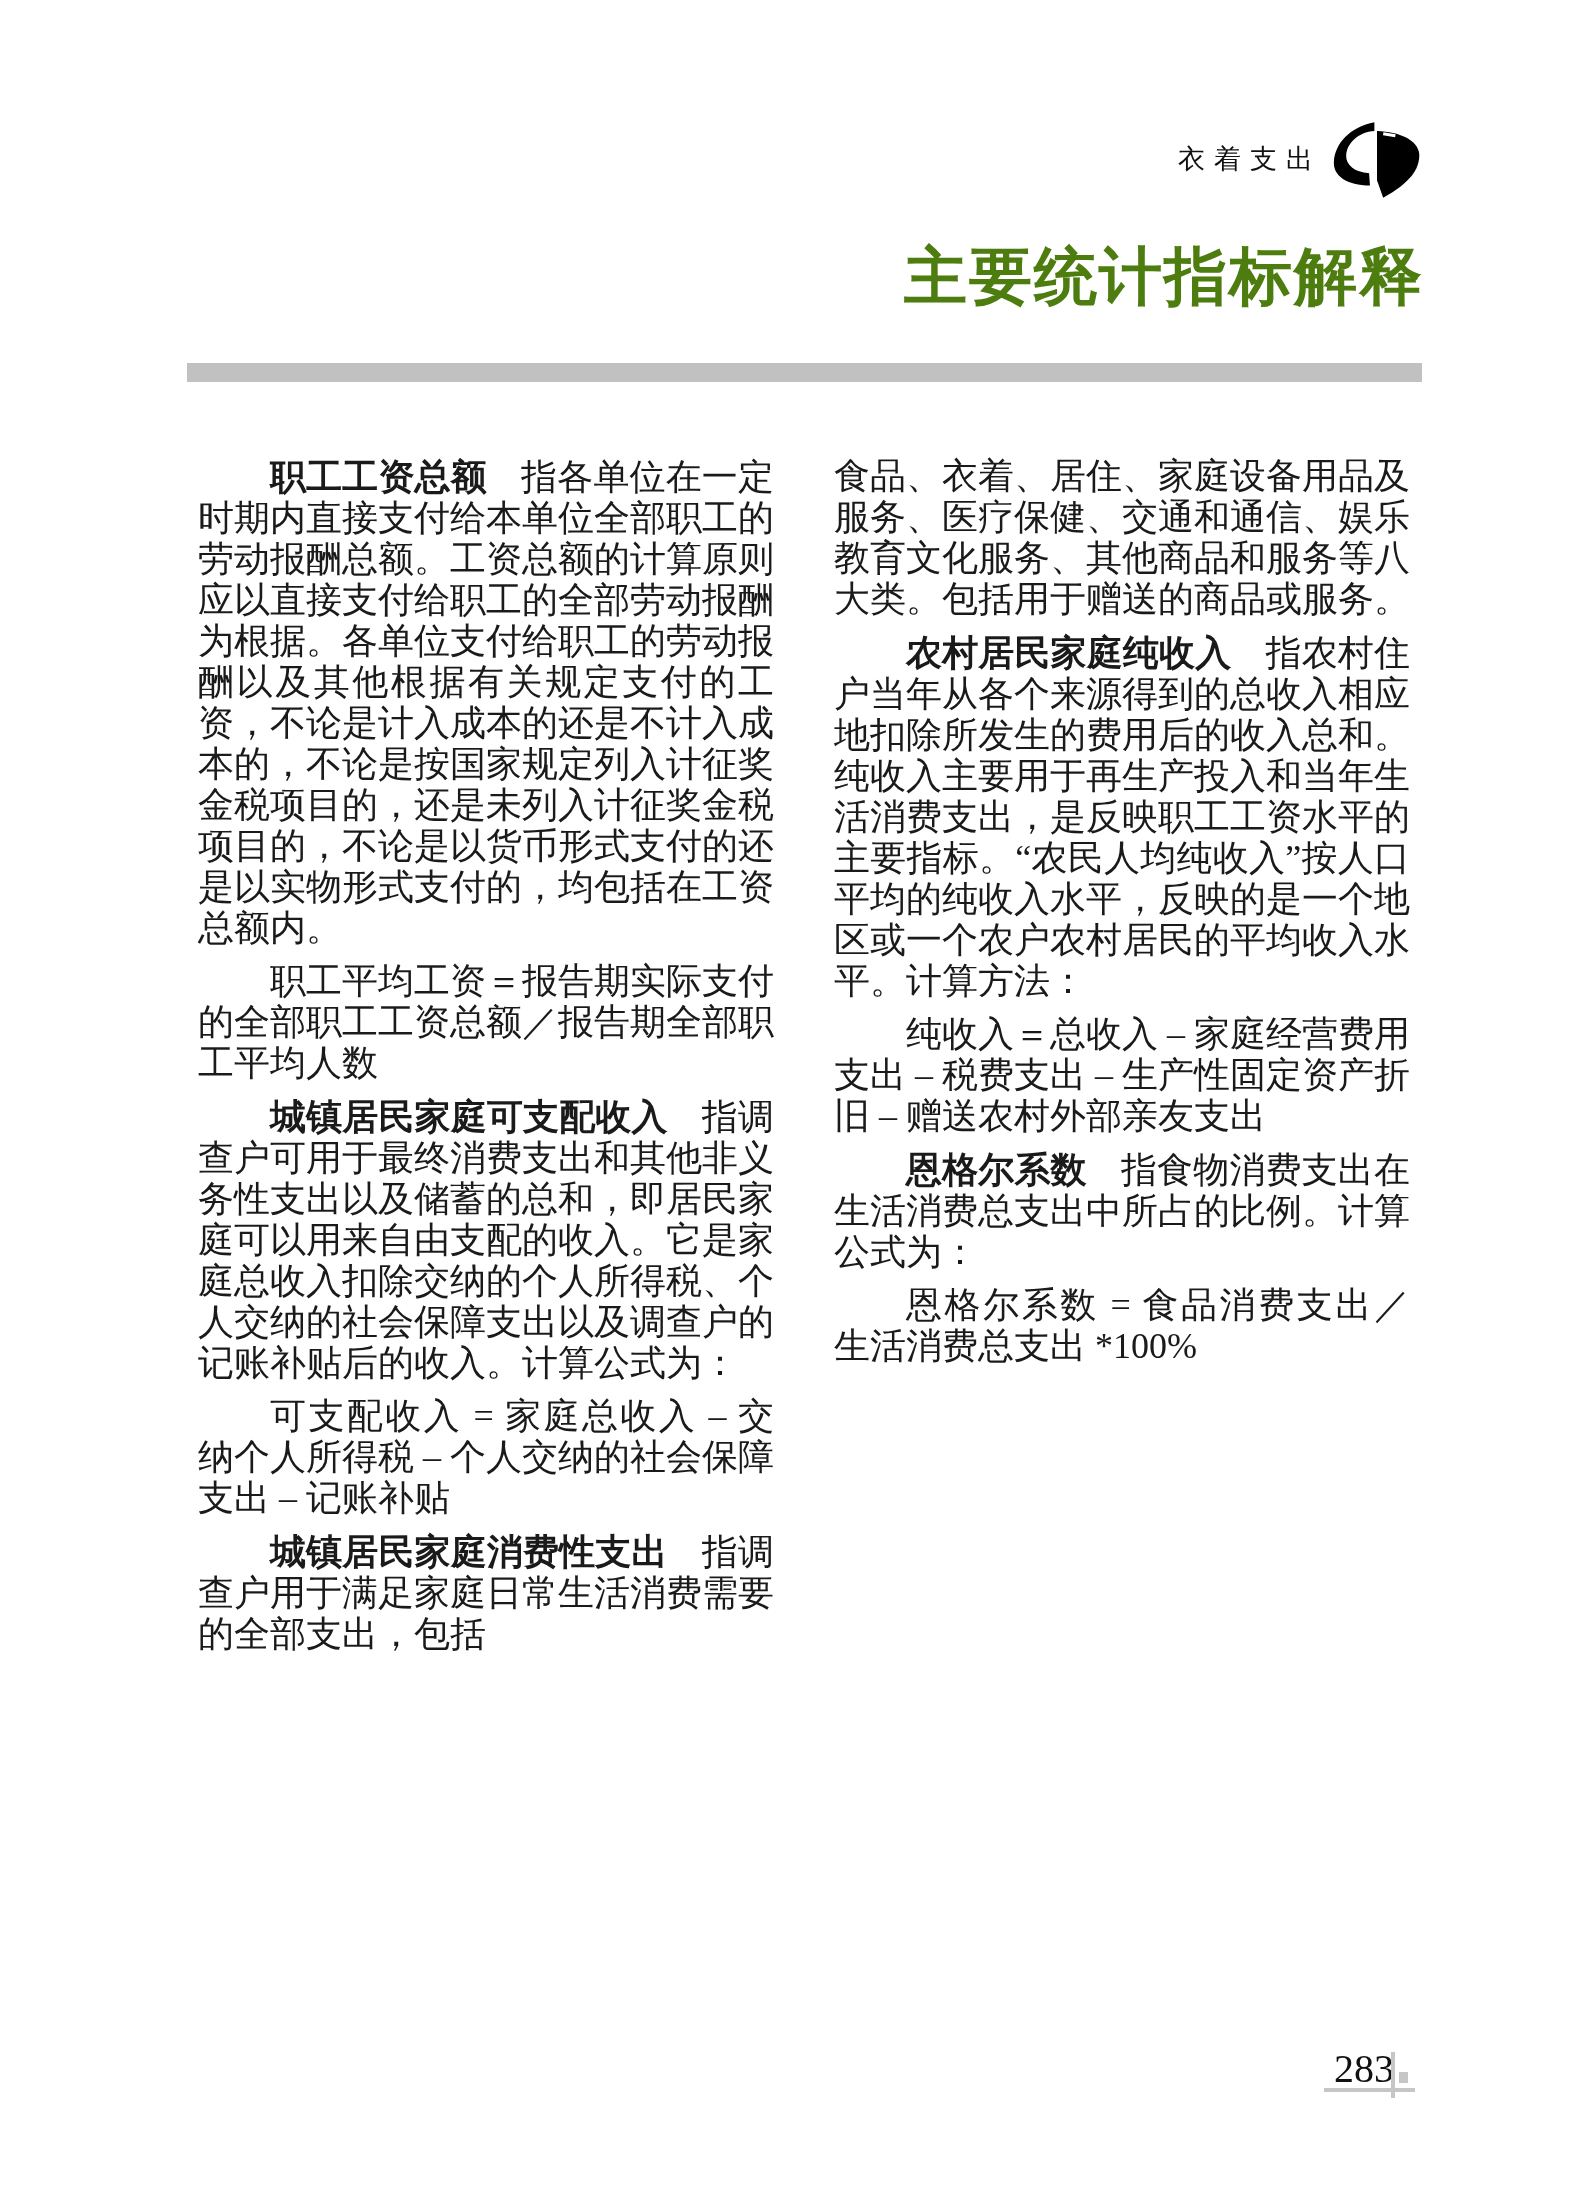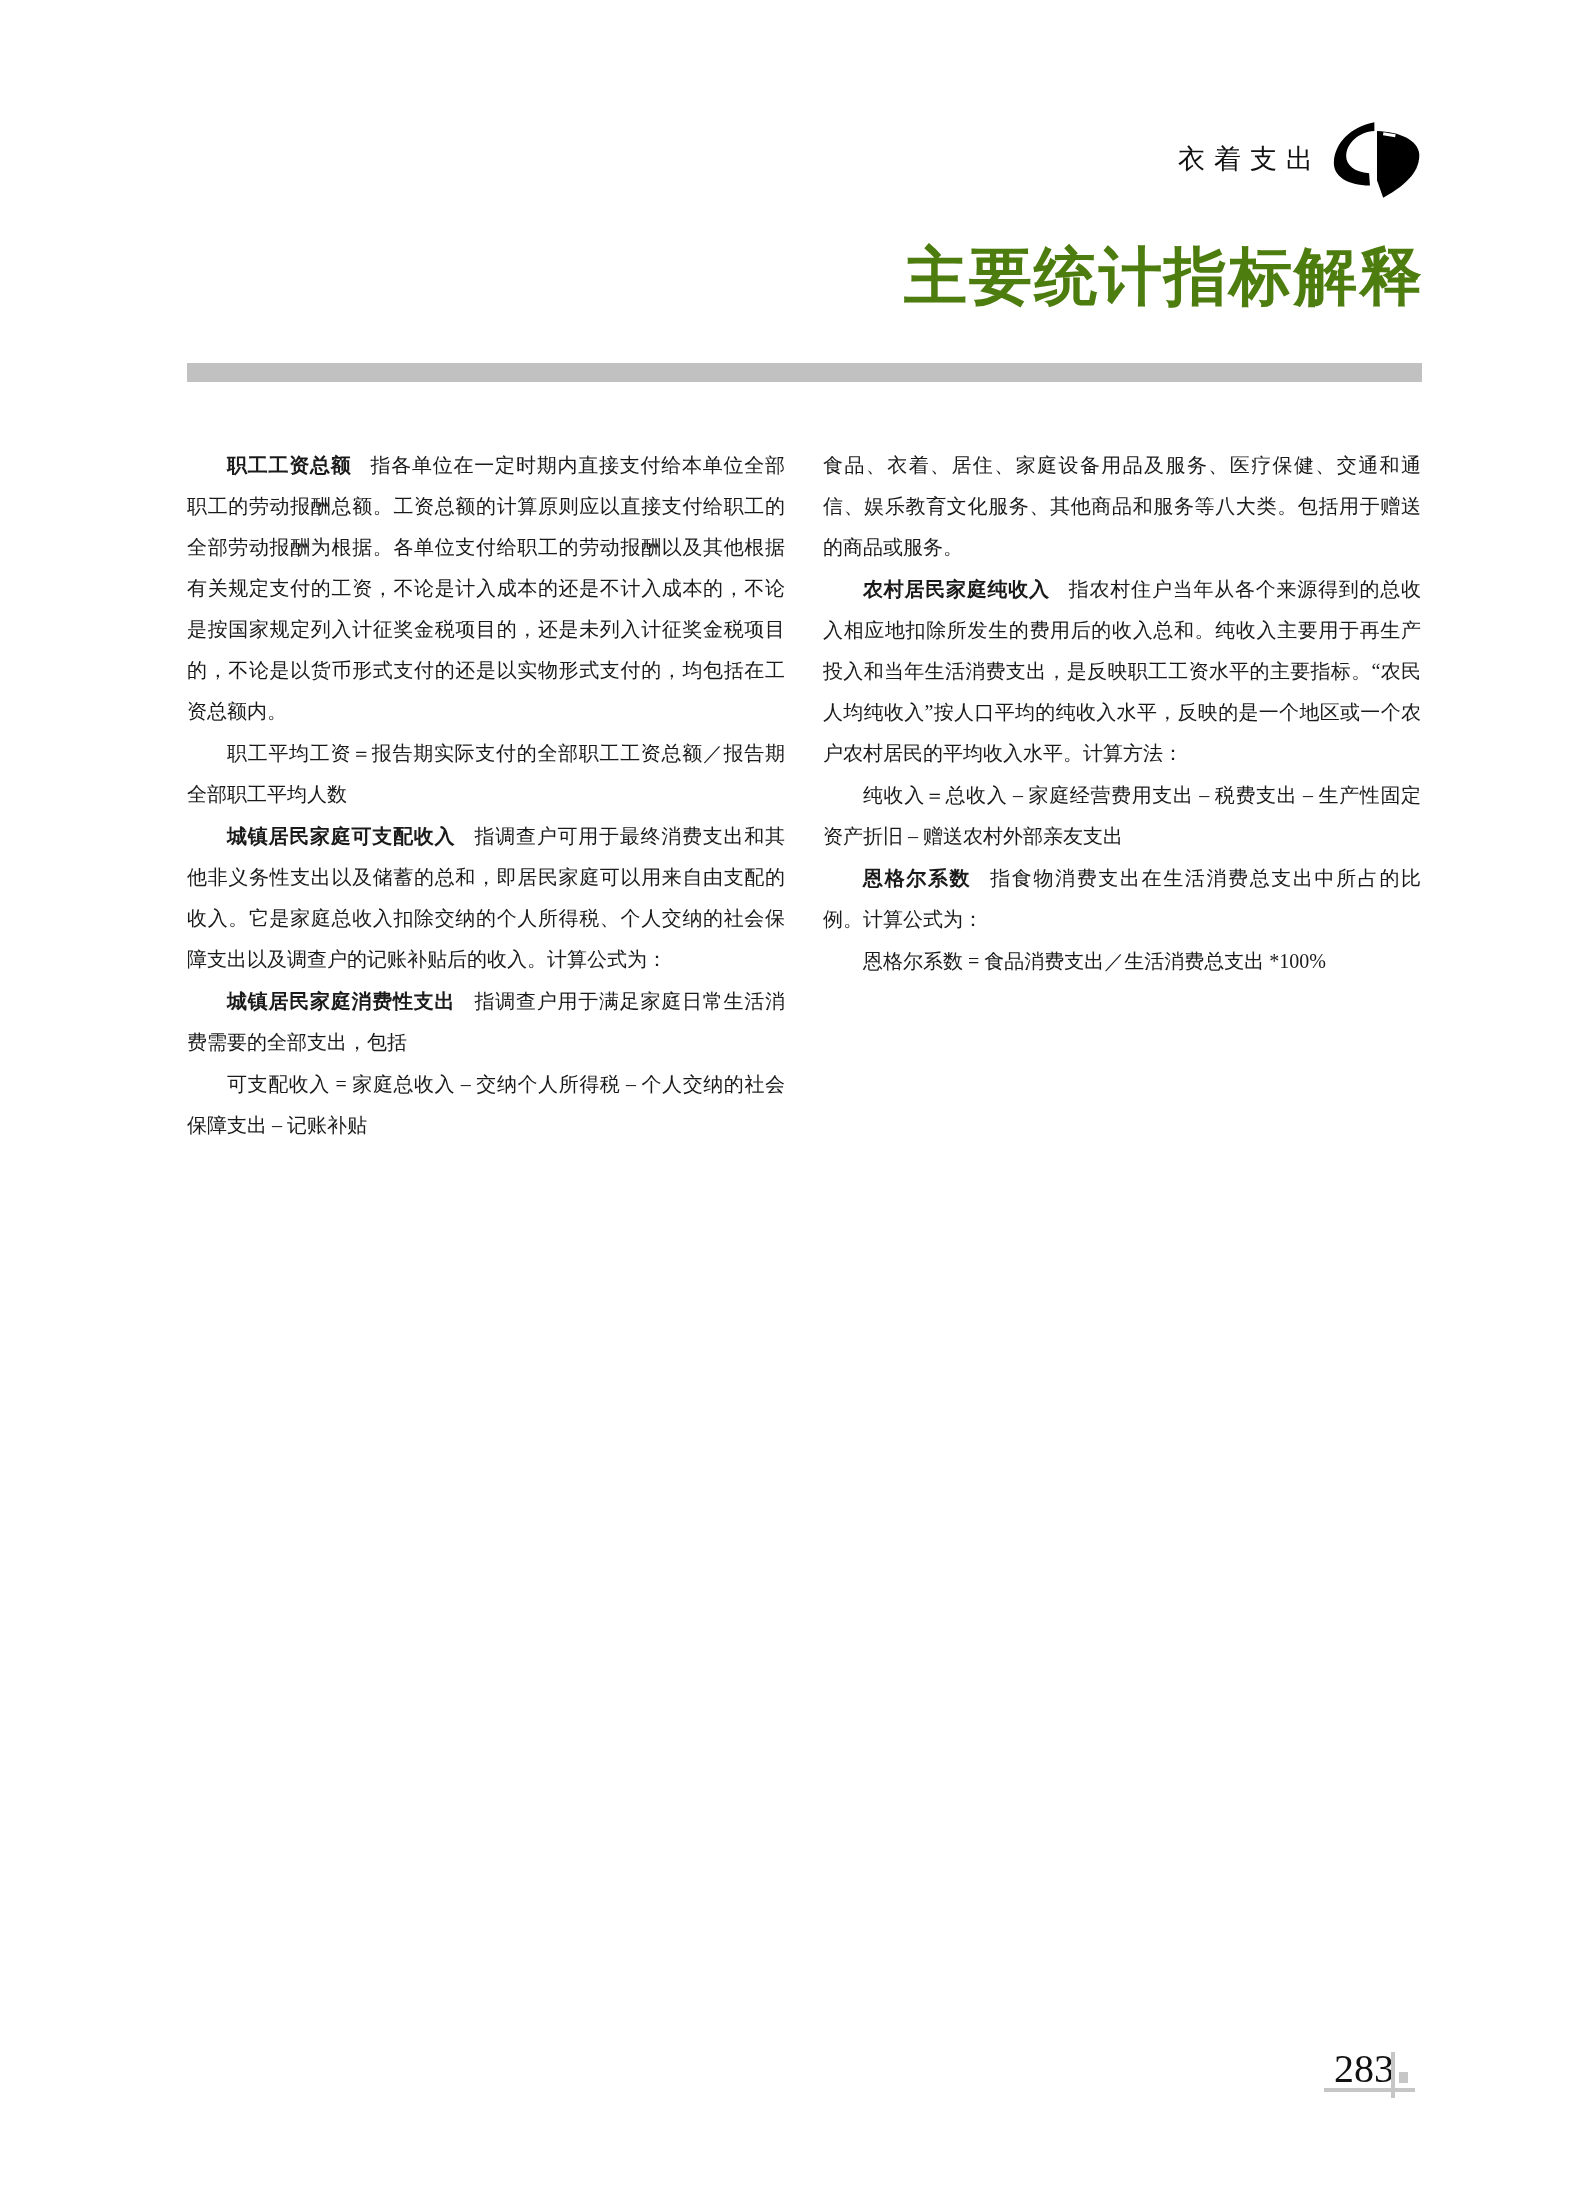--- a/index.html
+++ b/index.html
@@ -40,22 +40,22 @@
   }
   .content {
     position: absolute;
     left: 186px; top: 444px;
     width: 1236px;
     display: flex;
     gap: 36px;
   }
   .col { width: 600px; }
   .para {
-    margin: 1px;
-    font-size: 20px;
+    margin: 12px;
+    font-size: 36px;
     line-height: 41px;
     text-align: justify;
   }
   .para.indent { text-indent: 2em; }
   .term {
     font-family: "Liberation Sans", "DejaVu Sans", sans-serif;
     font-weight: 700;
     margin-right: 0.95em;
   }
   .page-number {
@@ -85,22 +85,22 @@
 
 <div class="page-title">主要统计指标解释</div>
 
 <div class="divider-bar" style="background: rgb(193, 193, 193);"></div>
 
 <div class="content">
   <div class="col" id="col-left">
       <p class="para indent"><b class="term">职工工资总额</b><span>指各单位在一定时期内直接支付给本单位全部职工的劳动报酬总额。工资总额的计算原则应以直接支付给职工的全部劳动报酬为根据。各单位支付给职工的劳动报酬以及其他根据有关规定支付的工资，不论是计入成本的还是不计入成本的，不论是按国家规定列入计征奖金税项目的，还是未列入计征奖金税项目的，不论是以货币形式支付的还是以实物形式支付的，均包括在工资总额内。</span></p>
       <p class="para indent"><span>职工平均工资＝报告期实际支付的全部职工工资总额／报告期全部职工平均人数</span></p>
       <p class="para indent"><b class="term">城镇居民家庭可支配收入</b><span>指调查户可用于最终消费支出和其他非义务性支出以及储蓄的总和，即居民家庭可以用来自由支配的收入。它是家庭总收入扣除交纳的个人所得税、个人交纳的社会保障支出以及调查户的记账补贴后的收入。计算公式为：</span></p>
+      <p class="para indent"><span>可支配收入 = 家庭总收入 – 交纳个人所得税 – 个人交纳的社会保障支出 – 记账补贴</span></p>
       <p class="para indent"><b class="term">城镇居民家庭消费性支出</b><span>指调查户用于满足家庭日常生活消费需要的全部支出，包括</span></p>
-      <p class="para indent"><span>可支配收入 = 家庭总收入 – 交纳个人所得税 – 个人交纳的社会保障支出 – 记账补贴</span></p>
     </div>
   <div class="col" id="col-right">
       <p class="para"><span>食品、衣着、居住、家庭设备用品及服务、医疗保健、交通和通信、娱乐教育文化服务、其他商品和服务等八大类。包括用于赠送的商品或服务。</span></p>
       <p class="para indent"><b class="term">农村居民家庭纯收入</b><span>指农村住户当年从各个来源得到的总收入相应地扣除所发生的费用后的收入总和。纯收入主要用于再生产投入和当年生活消费支出，是反映职工工资水平的主要指标。“农民人均纯收入”按人口平均的纯收入水平，反映的是一个地区或一个农户农村居民的平均收入水平。计算方法：</span></p>
       <p class="para indent"><span>纯收入＝总收入 – 家庭经营费用支出 – 税费支出 – 生产性固定资产折旧 – 赠送农村外部亲友支出</span></p>
       <p class="para indent"><b class="term">恩格尔系数</b><span>指食物消费支出在生活消费总支出中所占的比例。计算公式为：</span></p>
       <p class="para indent"><span>恩格尔系数 = 食品消费支出／生活消费总支出 *100%</span></p>
     </div>
 </div>
 

